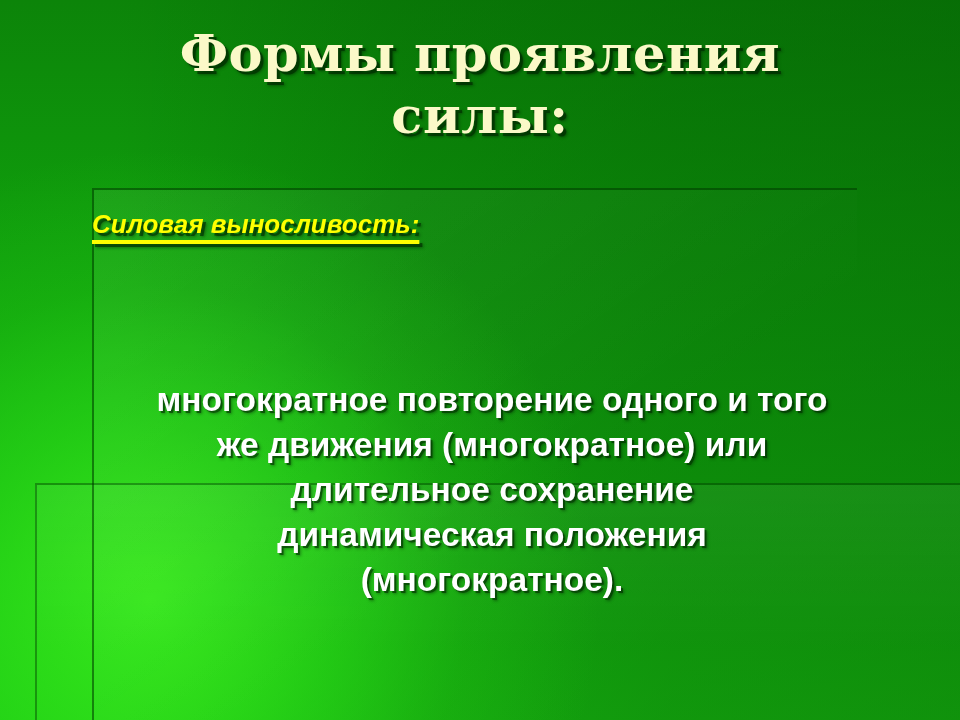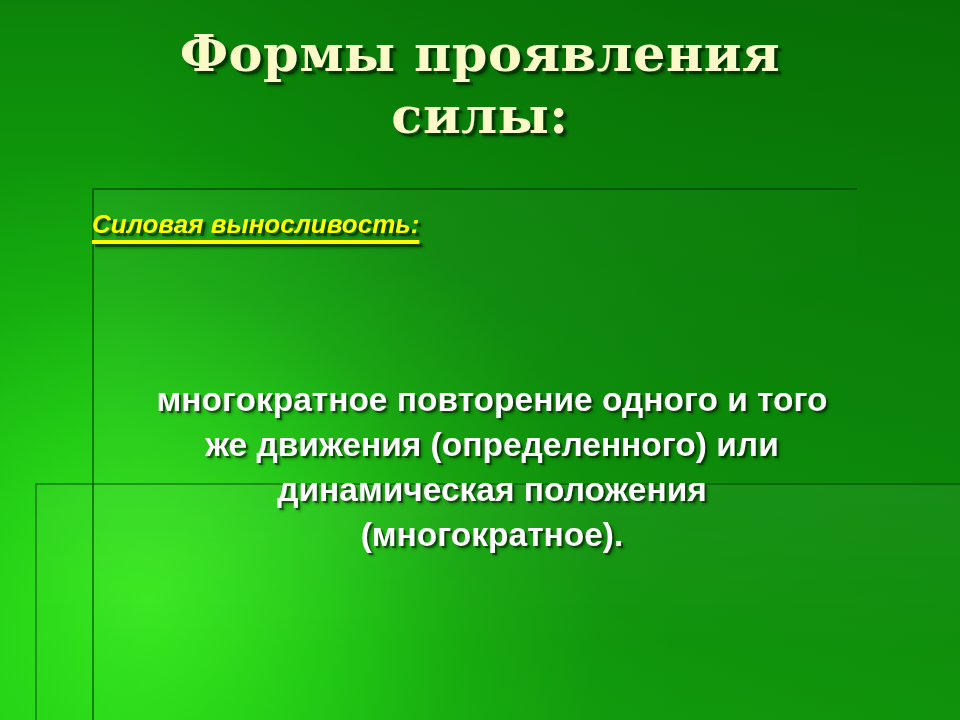--- a/index.html
+++ b/index.html
@@ -124,18 +124,19 @@
   <div class="panel panel-lower"></div>
   <div class="panel panel-main"></div>
 
   <div class="title">Формы проявления
 силы:</div>
 
   <div class="subtitle">Силовая выносливость:</div>
 
   <div class="body-text">
     <span class="ln">многократное повторение одного и того</span>
-    <span class="ln">же движения (определенного) или</span>
+    <span class="ln">же движения (многократное) или</span>
+    <span class="ln">длительное сохранение</span>
     <span class="ln">динамическая положения</span>
     <span class="ln">(многократное).</span>
   </div>
 
 </div>
 
 </body></html>

